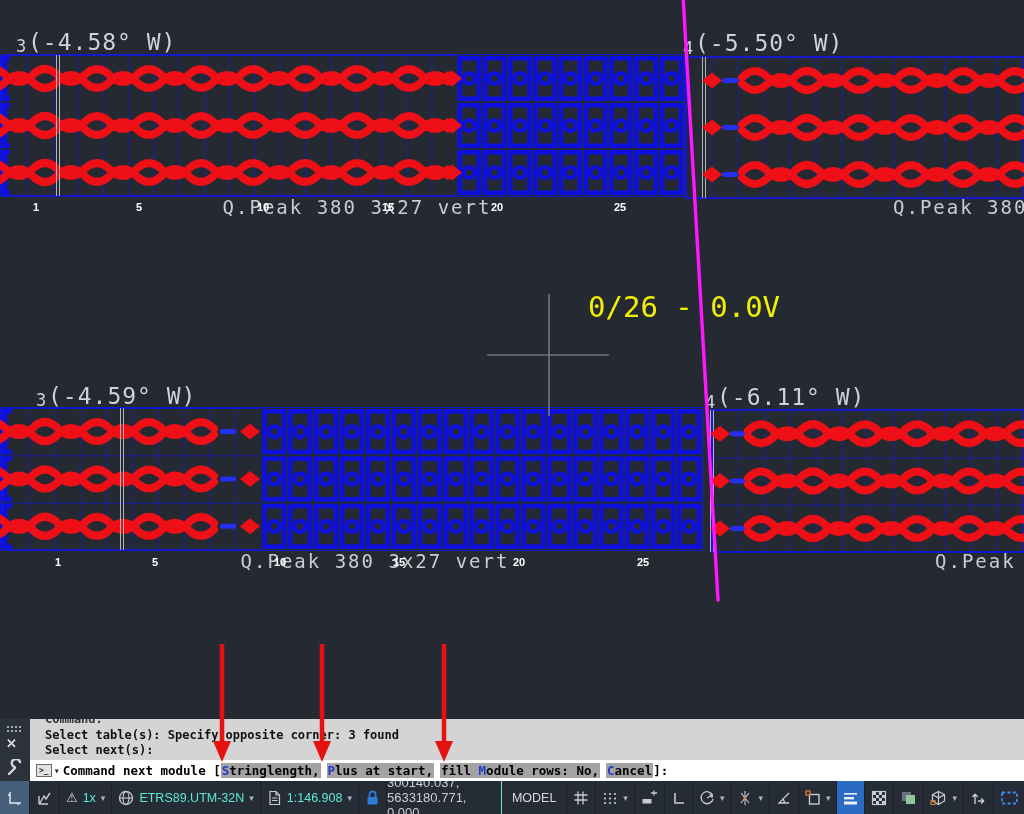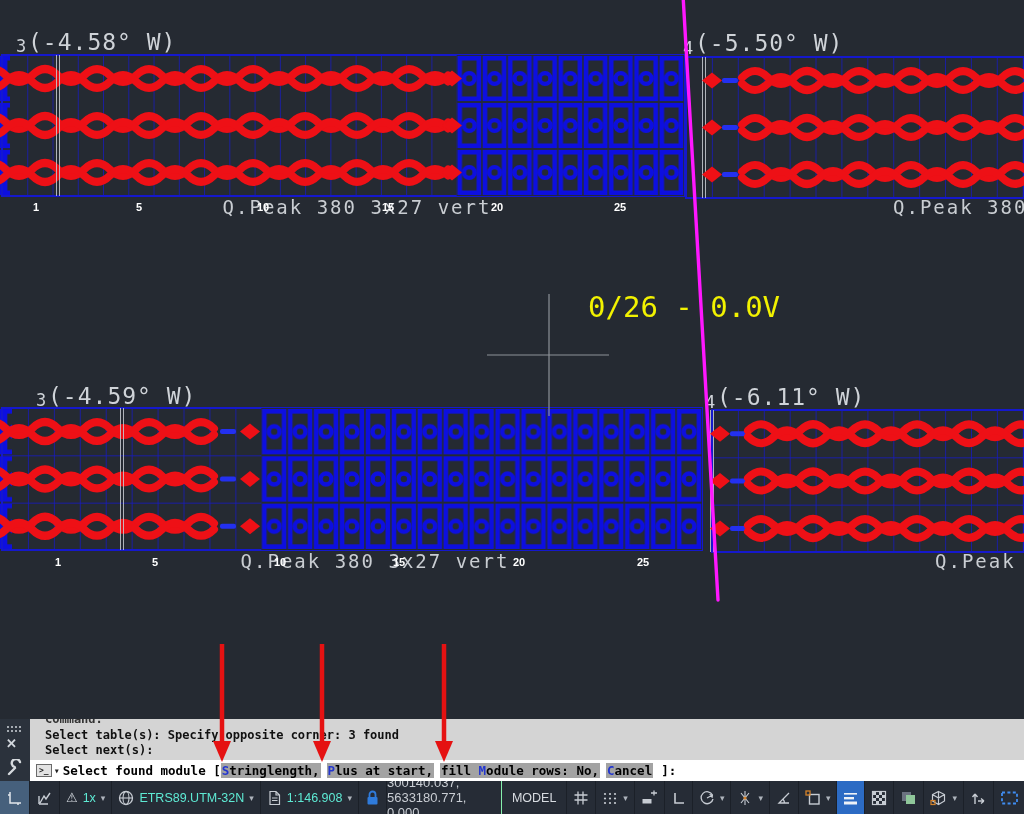--- a/index.html
+++ b/index.html
@@ -16,21 +16,21 @@
             font-size:12px;font-weight:bold;color:#111;white-space:pre;}
   #cmd-clip{height:9px;overflow:hidden;}
   #cmd-clip .cmd-line{margin-top:-7px;color:#333;}
   #cmd-active{position:absolute;left:30px;top:41px;width:994px;height:21px;background:#ffffff;
               display:flex;align-items:center;font-family:"DejaVu Sans Mono",monospace;
               font-size:12.5px;font-weight:bold;color:#000;white-space:pre;}
   #prompt-box{display:inline-block;border:1px solid #6a6a6a;background:#e3e3e3;color:#222;
               font-size:8px;line-height:9px;padding:1px 2px;margin:0 2px 0 6px;font-weight:bold;}
   #prompt-caret{font-size:10px;color:#222;margin-right:3px;}
   .chip{background:#a3a3a3;padding:0 1px;margin-right:6px;}
-  .chip.last{margin-right:8px;}
+  .chip.last{margin-right:0;}
   .chip .key{color:#2336cf;}
   
   #sbar{position:absolute;left:0;top:781px;width:1024px;height:33px;background:#262c36;
         display:flex;align-items:stretch;color:#ccd1d8;font-size:12.5px;overflow:hidden;}
   .sb-btn{display:flex;align-items:center;gap:5px;padding:0 6px;border-right:1px solid #1b2028;}
   .sb-btn.nob{border-right:none;}
   .sb-btn.sel{background:#46607c;}
   .sb-btn.act{background:#2c6bc4;}
   .caret{font-size:9px;color:#aeb4bc;}
   .sb-txt{color:#5eead4;}
@@ -248,21 +248,21 @@
       <div id="cmd-clip">
           <div class="cmd-line">Command:</div>
         </div>
       <div class="cmd-line">Select table(s): Specify opposite corner: 3 found</div>
       <div class="cmd-line">Select next(s):</div>
     </div>
 
     <div id="cmd-active">
       <span id="prompt-box">&gt;_</span>
       <span id="prompt-caret">▾</span>
-      <span>Select found module [</span>
+      <span>Command next module [</span>
       <span class="chip"><span></span><span class="key">S</span><span>tringlength,</span></span>
       <span class="chip"><span></span><span class="key">P</span><span>lus at start,</span></span>
       <span class="chip"><span>fill </span><span class="key">M</span><span>odule rows: No,</span></span>
       <span class="chip last"><span></span><span class="key">C</span><span>ancel</span></span>
       <span>]:</span>
     </div>
   </div>
 
   <div id="sbar">
     <div class="sb-btn sel">

